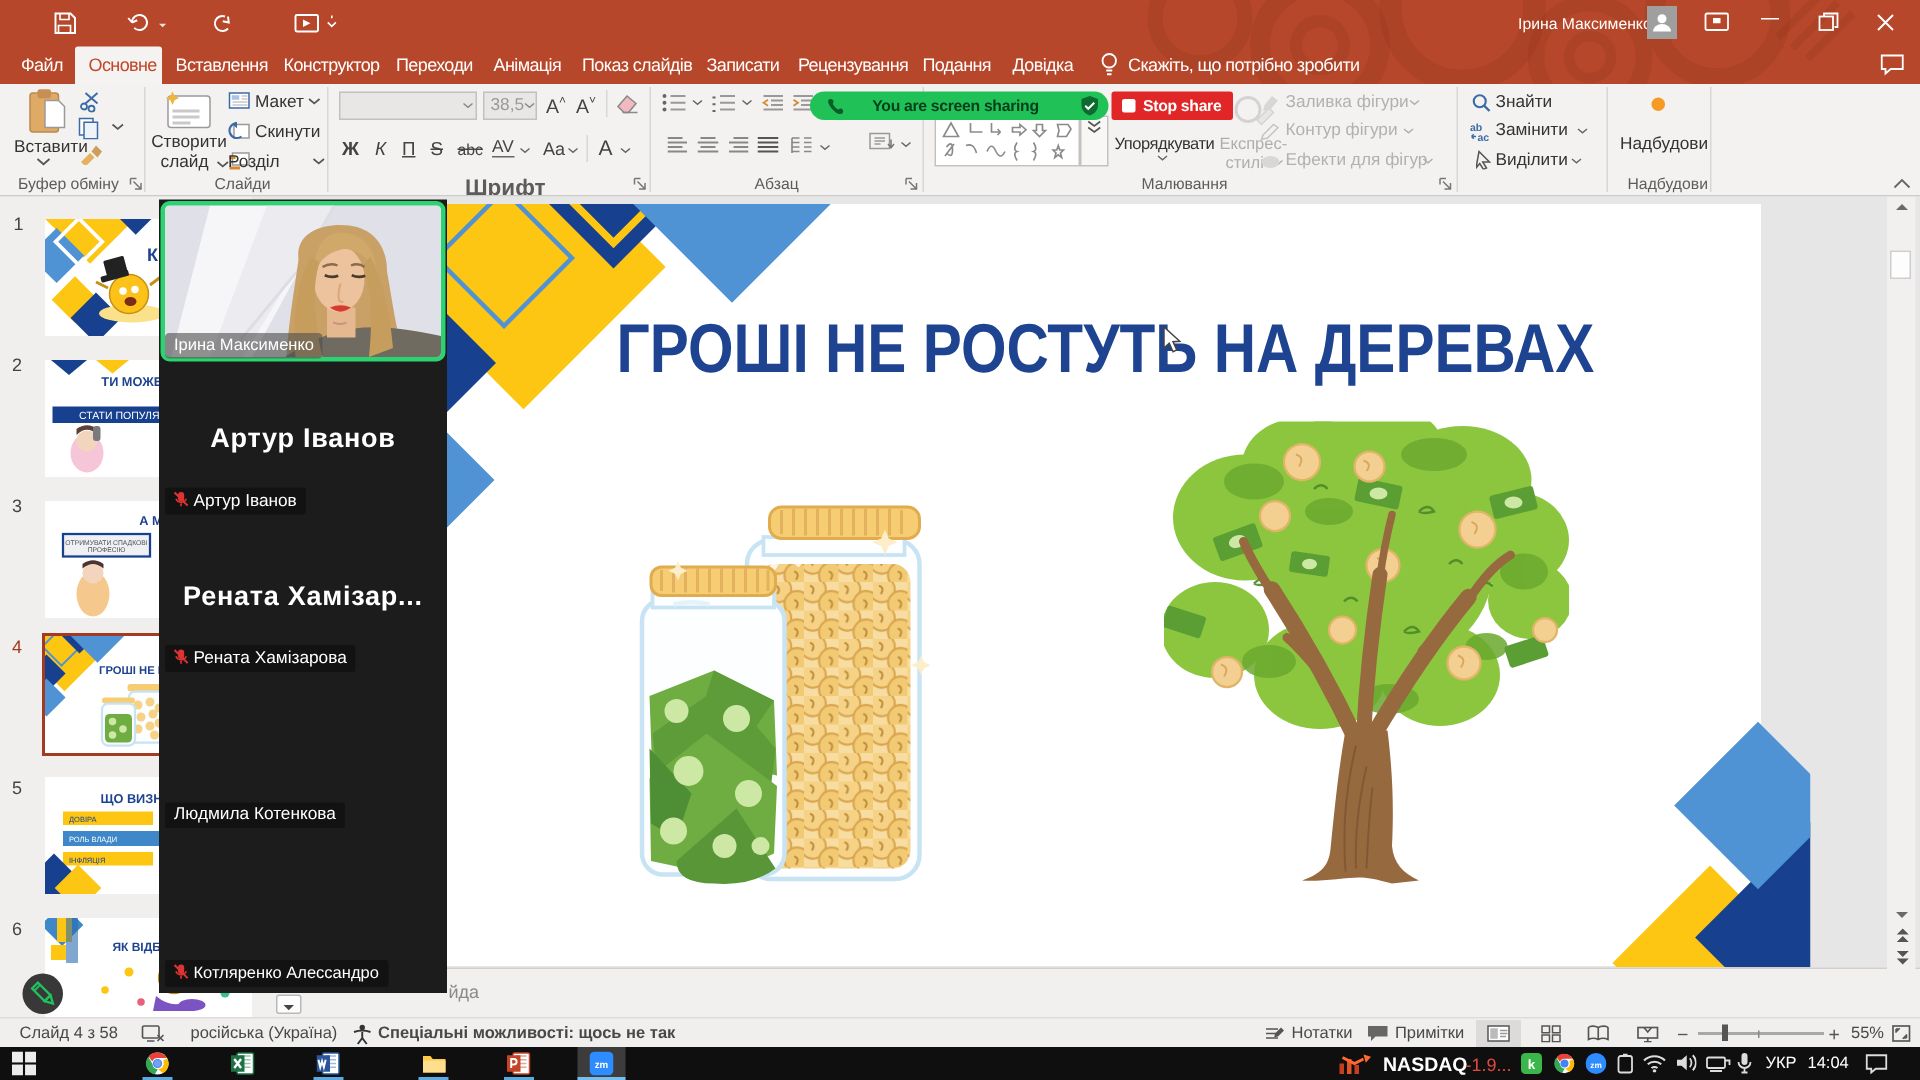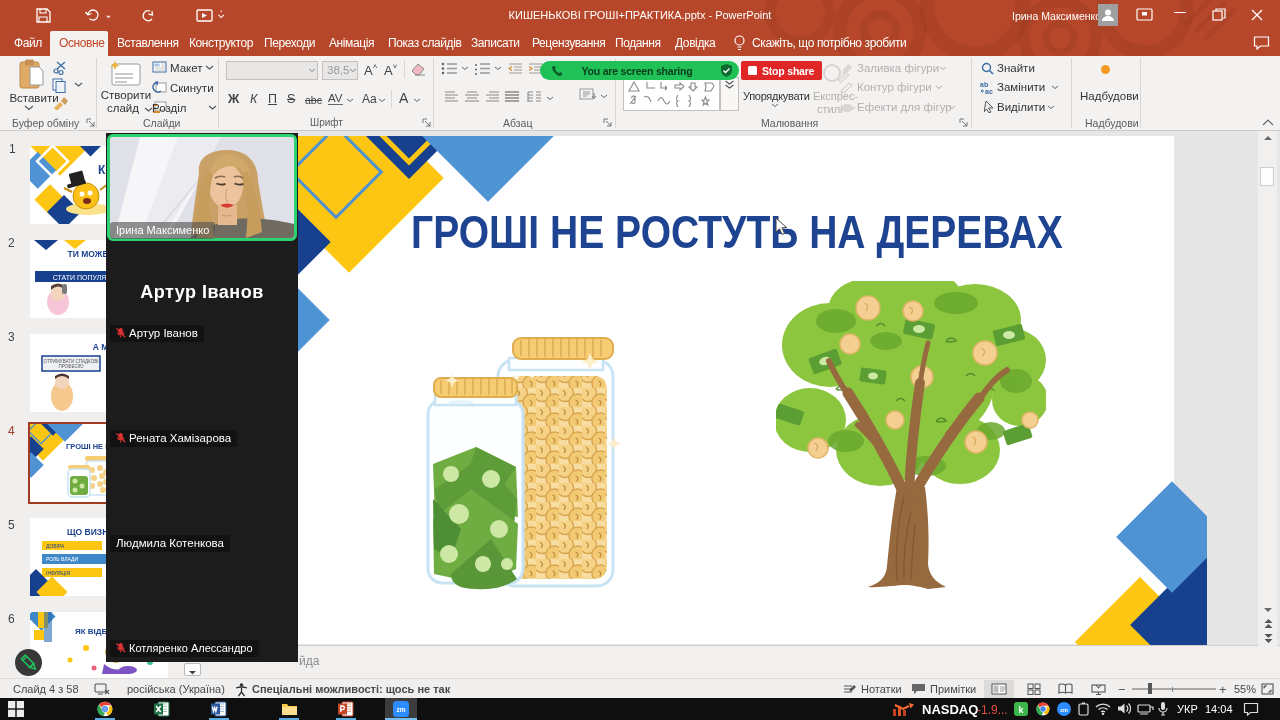--- a/index.html
+++ b/index.html
@@ -31,21 +31,20 @@
         <path d="M3 2 h10 l3 3 v10 h-13 z"></path>
         <path d="M6 2 v4 h6 v-4 M5 15 v-5 h8 v5" stroke-width="1.1"></path>
         <path d="M58 8 a5 5 0 1 1 1.5 3.6 M58 8 l-2.5 -3 M58 8 l3.5 -1.5" transform="translate(-4,0)"></path>
         <path d="M119 5 a5 5 0 1 0 2 8 M121 5 l0.5 4 l-4 -0.8" transform="translate(-3,-1)"></path>
         <rect x="163" y="3" width="15" height="11" rx="1"></rect>
         <path d="M168 6 l5 2.5 l-5 2.5 z" fill="#fff" stroke="none"></path>
       </g>
       <path d="M72 9 l3 3 l3 -3 z" fill="#fff" opacity="0.85" transform="scale(0.8) translate(18,2)"></path>
       <path d="M208 6 v2 M205 11 l3 3 l3 -3" stroke="#fff" stroke-width="1.2" fill="none" transform="translate(0,-2) scale(0.9)"></path>
     </svg>
-    <div class="ab w" style="left:440px;top:9px;width:400px;text-align:center;font-size:11px;">КИШЕНЬКОВІ ГРОШІ+ПРАКТИКА.pptx  -  PowerPoint</div>
     <div class="ab w" style="left:1012px;top:10px;font-size:10.5px;">Ірина Максименко</div>
     <div class="ab" style="left:1098px;top:4px;width:20px;height:22px;background:#9f9f9f;"></div>
     <svg class="ab" style="left:1100px;top:7px;" width="16" height="16" viewBox="0 0 16 16">
         <circle cx="8" cy="5.5" r="3" fill="#fff"></circle>
         <path d="M2 14 a6 5 0 0 1 12 0 z" fill="#fff"></path>
       </svg>
     <svg class="ab" style="left:1136px;top:8px;" width="20" height="14" viewBox="0 0 20 14">
         <rect x="1" y="1" width="15" height="11" rx="1" fill="none" stroke="#fff" stroke-width="1.2"></rect>
         <rect x="6" y="4" width="5" height="3.5" fill="#fff"></rect>
       </svg>
@@ -200,21 +199,21 @@
       </svg>
     <div class="ab" style="left:362px;top:36px;font-size:12px;color:#444;">Aa</div>
     <svg class="ab" style="left:378px;top:42px;" width="8" height="5" viewBox="0 0 8 5">
         <path d="M1 1 l3 2.5 L7 1" fill="none" stroke="#666" stroke-width="1"></path>
       </svg>
     <div class="ab" style="left:391px;top:34px;width:1px;height:18px;background:#d9d7d5;"></div>
     <div class="ab" style="left:399px;top:34px;font-size:14px;color:#444;">A</div>
     <svg class="ab" style="left:413px;top:42px;" width="8" height="5" viewBox="0 0 8 5">
         <path d="M1 1 l3 2.5 L7 1" fill="none" stroke="#666" stroke-width="1"></path>
       </svg>
-    <div class="ab" style="left:310px;top:61px;font-size:10px;color:#5c5c5c;">Шрифт</div>
+    <div class="ab" style="left:310px;top:61px;font-size:15px;color:#5c5c5c;font-weight:bold;">Шрифт</div>
     <svg class="ab" style="left:422px;top:62px;" width="10" height="10" viewBox="0 0 10 10">
         <path d="M1 1 h4 M1 1 v4 M3 3 l5 5 M8 4 v4 h-4" stroke="#777" stroke-width="1" fill="none"></path>
       </svg>
 
     <svg class="ab" style="left:441px;top:6px;" width="17" height="13" viewBox="0 0 17 13">
         <circle cx="2" cy="2" r="1.3" fill="#666"></circle>
         <circle cx="2" cy="6.5" r="1.3" fill="#666"></circle>
         <circle cx="2" cy="11" r="1.3" fill="#666"></circle>
         <path d="M6 2 h10 M6 6.5 h10 M6 11 h10" stroke="#999" stroke-width="1.3"></path>
       </svg>
@@ -749,20 +748,21 @@
     </div>
     <div class="ab" style="left:4px;top:89px;background:rgba(80,80,80,0.62);border-radius:3px;padding:2px 6px 3px 6px;color:#fff;font-size:11px;">Ірина Максименко</div>
 
     <div class="ab w" style="left:0;top:149px;width:192px;text-align:center;font-size:18px;font-weight:bold;letter-spacing:0.5px;">Артур Іванов</div>
     <div class="ab" style="left:4px;top:192px;background:rgba(0,0,0,0.35);border-radius:2px;padding:2px 6px 3px 5px;color:#fff;font-size:11.5px;">
       <svg width="11" height="11" viewBox="0 0 12 12" style="vertical-align:-1px;margin-right:3px;">
           <rect x="4" y="1" width="4.5" height="7" rx="2.2" fill="#d33"></rect>
           <path d="M2.5 6 a4 4 0 0 0 7.5 0 M6.2 9.5 v2" stroke="#d33" stroke-width="1.2" fill="none"></path>
           <path d="M1.5 1.5 l9.5 9.5" stroke="#d33" stroke-width="1.5"></path>
         </svg>Артур Іванов</div>
+    <div class="ab w" style="left:0;top:254px;width:192px;text-align:center;font-size:18px;font-weight:bold;letter-spacing:0.5px;">Рената  Хамізар...</div>
     <div class="ab" style="left:4px;top:297px;background:rgba(0,0,0,0.35);border-radius:2px;padding:2px 6px 3px 5px;color:#fff;font-size:11.5px;">
       <svg width="11" height="11" viewBox="0 0 12 12" style="vertical-align:-1px;margin-right:3px;">
           <rect x="4" y="1" width="4.5" height="7" rx="2.2" fill="#d33"></rect>
           <path d="M2.5 6 a4 4 0 0 0 7.5 0 M6.2 9.5 v2" stroke="#d33" stroke-width="1.2" fill="none"></path>
           <path d="M1.5 1.5 l9.5 9.5" stroke="#d33" stroke-width="1.5"></path>
         </svg>Рената Хамізарова</div>
     <div class="ab" style="left:4px;top:402px;background:rgba(0,0,0,0.35);border-radius:2px;padding:2px 6px 3px 6px;color:#fff;font-size:11.5px;">Людмила Котенкова</div>
     <div class="ab" style="left:4px;top:507px;background:rgba(0,0,0,0.35);border-radius:2px;padding:2px 6px 3px 5px;color:#fff;font-size:11px;">
       <svg width="11" height="11" viewBox="0 0 12 12" style="vertical-align:-1px;margin-right:3px;">
           <rect x="4" y="1" width="4.5" height="7" rx="2.2" fill="#d33"></rect>

